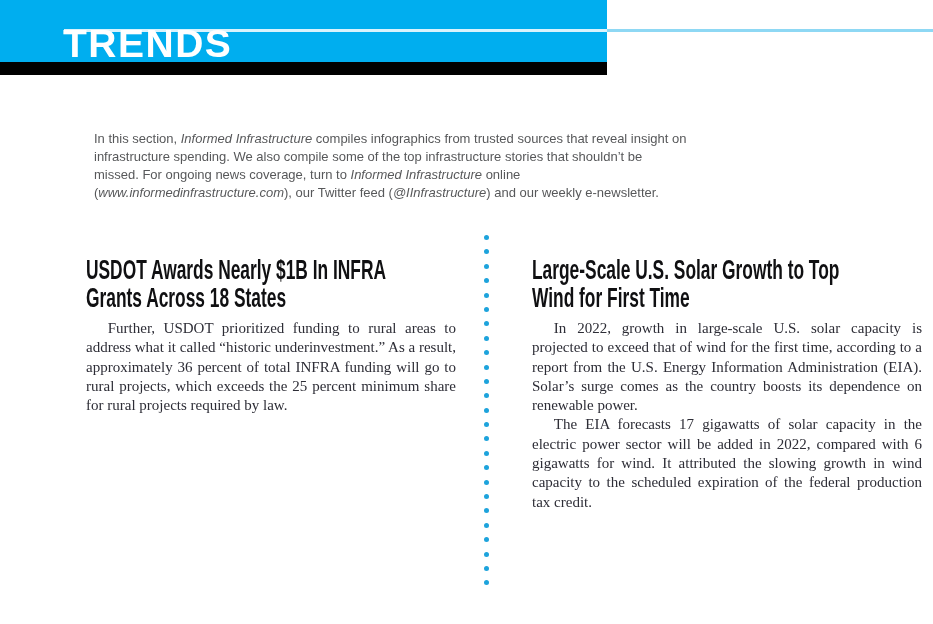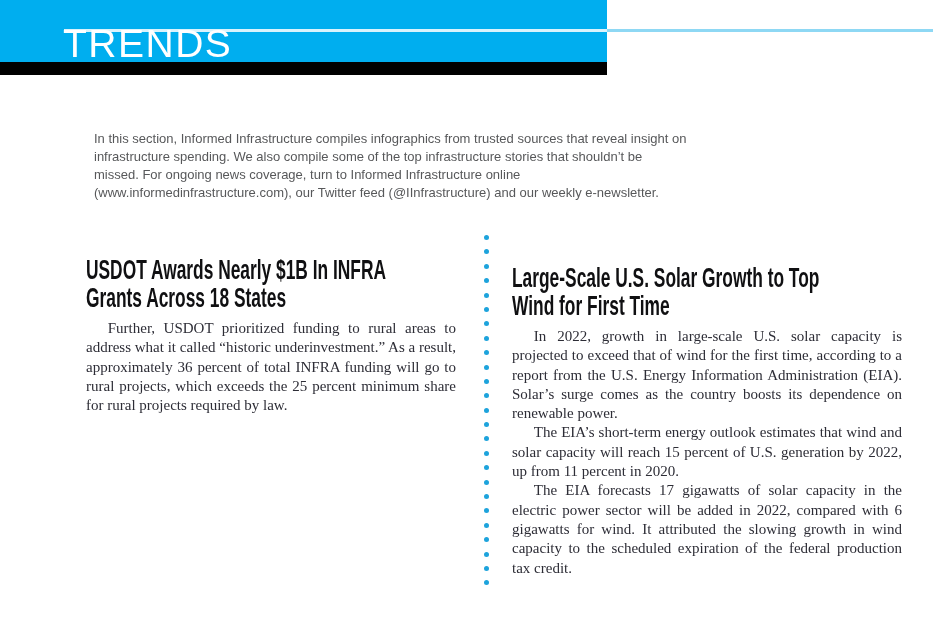--- a/index.html
+++ b/index.html
@@ -36,36 +36,36 @@
     background:linear-gradient(to right,
       rgba(255,255,255,0.85) 0px,
       rgba(255,255,255,0.85) 543px,
       var(--line) 543px,
       var(--line) 100%);
   }
   .banner-title{
     position:absolute;left:63px;top:26px;
     color:#ffffff;
     font-size:39px;line-height:36px;
-    font-weight:400;
+    font-weight:700;
     letter-spacing:1.5px;
   }
   
   .intro{
     position:absolute;left:94px;top:130px;
     width:594px;
     color:var(--intro-gray);
     font-size:13px;line-height:18px;
     text-align:left;
   }
-  .it{}
+  .it{font-style:italic;}
   
   .column{position:absolute;top:256px;}
   .column.left{left:86px;width:370px;}
-  .column.right{left:512px;width:390px;margin-top:8px;}
+  .column.right{left:532px;width:390px;}
   .headline{
     transform:scaleX(0.62);
     transform-origin:left top;
     white-space:nowrap;
     font-weight:700;
     font-size:28px;line-height:28px;
     color:var(--headline-ink);
     letter-spacing:0px;
     margin-bottom:7px;
   }
@@ -139,18 +139,17 @@
     </div>
   </div>
 
   <div class="column right">
     <div class="headline">
       <div>Large-Scale U.S. Solar Growth to Top</div>
       <div>Wind for First Time</div>
     </div>
     <div class="body-copy">
       <p><span>In 2022, growth in large-scale U.S. solar capacity is projected to exceed that of wind for the first time, according to a report from the U.S. Energy Information Administration (EIA). Solar’s surge comes as the country boosts its dependence on renewable power.</span></p>
-      <p><span>The EIA’s short-term energy outlook estimates that wind and solar capacity will reach 15 percent of U.S. generation by 2022, up from 11 percent in 2020.</span></p>
       <p><span>The EIA forecasts 17 gigawatts of solar capacity in the electric power sector will be added in 2022, compared with 6 gigawatts for wind. It attributed the slowing growth in wind capacity to the scheduled expiration of the federal production tax credit.</span></p>
     </div>
   </div>
 
 </div>
 
 </body></html>

